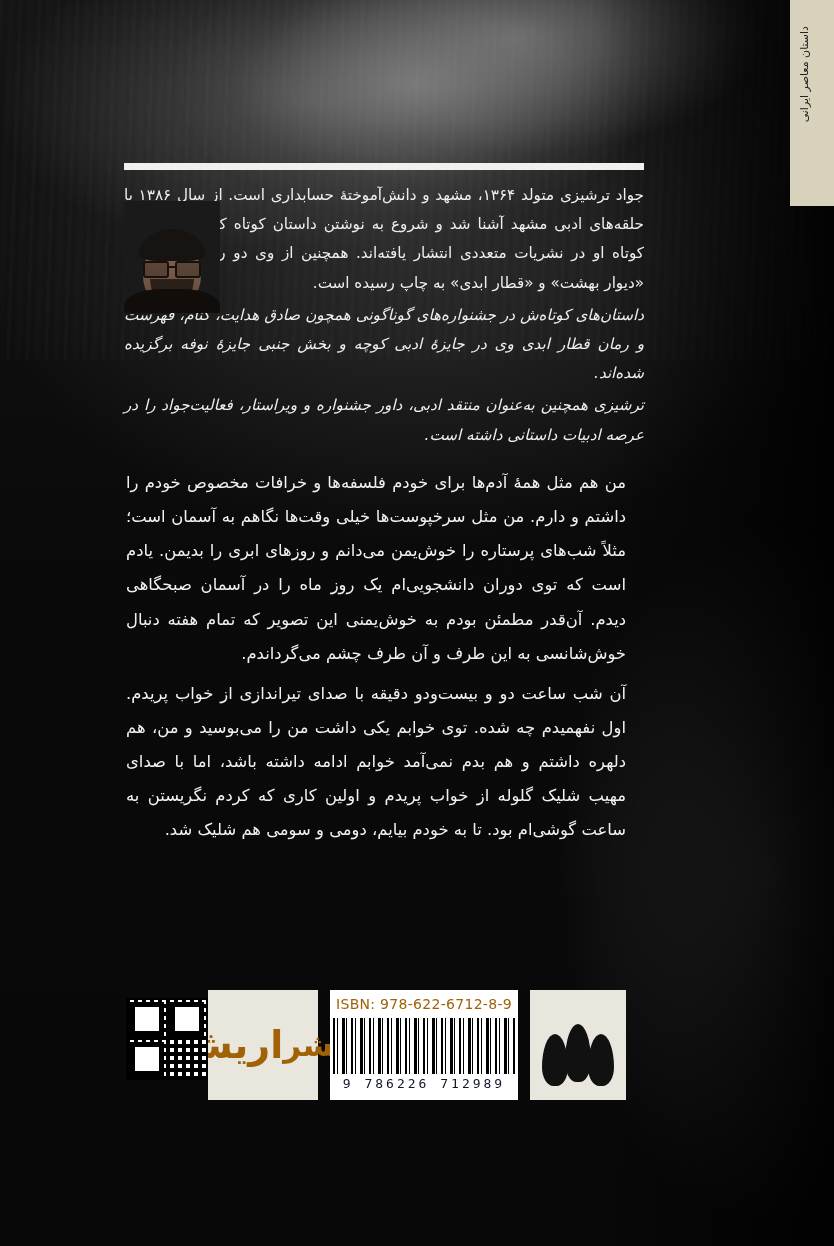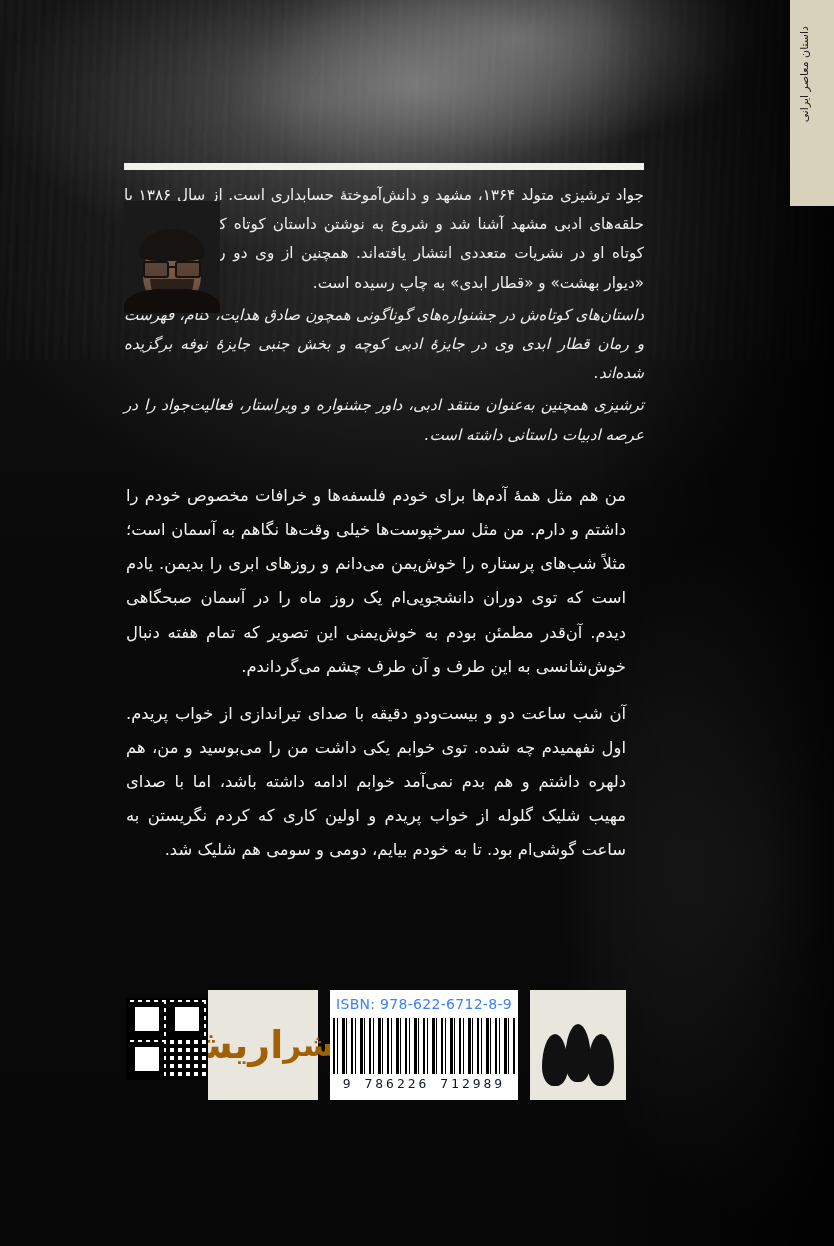--- a/index.html
+++ b/index.html
@@ -188,21 +188,21 @@
     right: 208px;
     top: 466px;
     width: 500px;
     color: #f2f2ef;
     font-size: 16.4px;
     line-height: 2.08;
     text-align: justify;
     text-align-last: right;
     direction: rtl;
   }
-  .excerpt p { margin: 13px 0 6px 0; }
+  .excerpt p { margin: 0 0 6px 0; }
 
   
   .footer {
     position: absolute;
     right: 208px;
     bottom: 146px;
     width: 500px;
     height: 110px;
     display: flex;
     flex-direction: row;
@@ -260,21 +260,21 @@
     display: flex;
     flex-direction: column;
     align-items: center;
     justify-content: flex-start;
     padding-top: 6px;
     position: relative;
   }
   .isbn-text {
     font-family: "DejaVu Sans", sans-serif;
     font-size: 14px;
-    color: #3b82f6;
+    color: #a16207;
     letter-spacing: 0.3px;
     direction: ltr;
   }
   .barcode {
     margin-top: 6px;
     width: 182px;
     height: 56px;
     background-color: #fff;
     background-image: repeating-linear-gradient(90deg,
       #000 0px, #000 2px, #fff 2px, #fff 4px,

